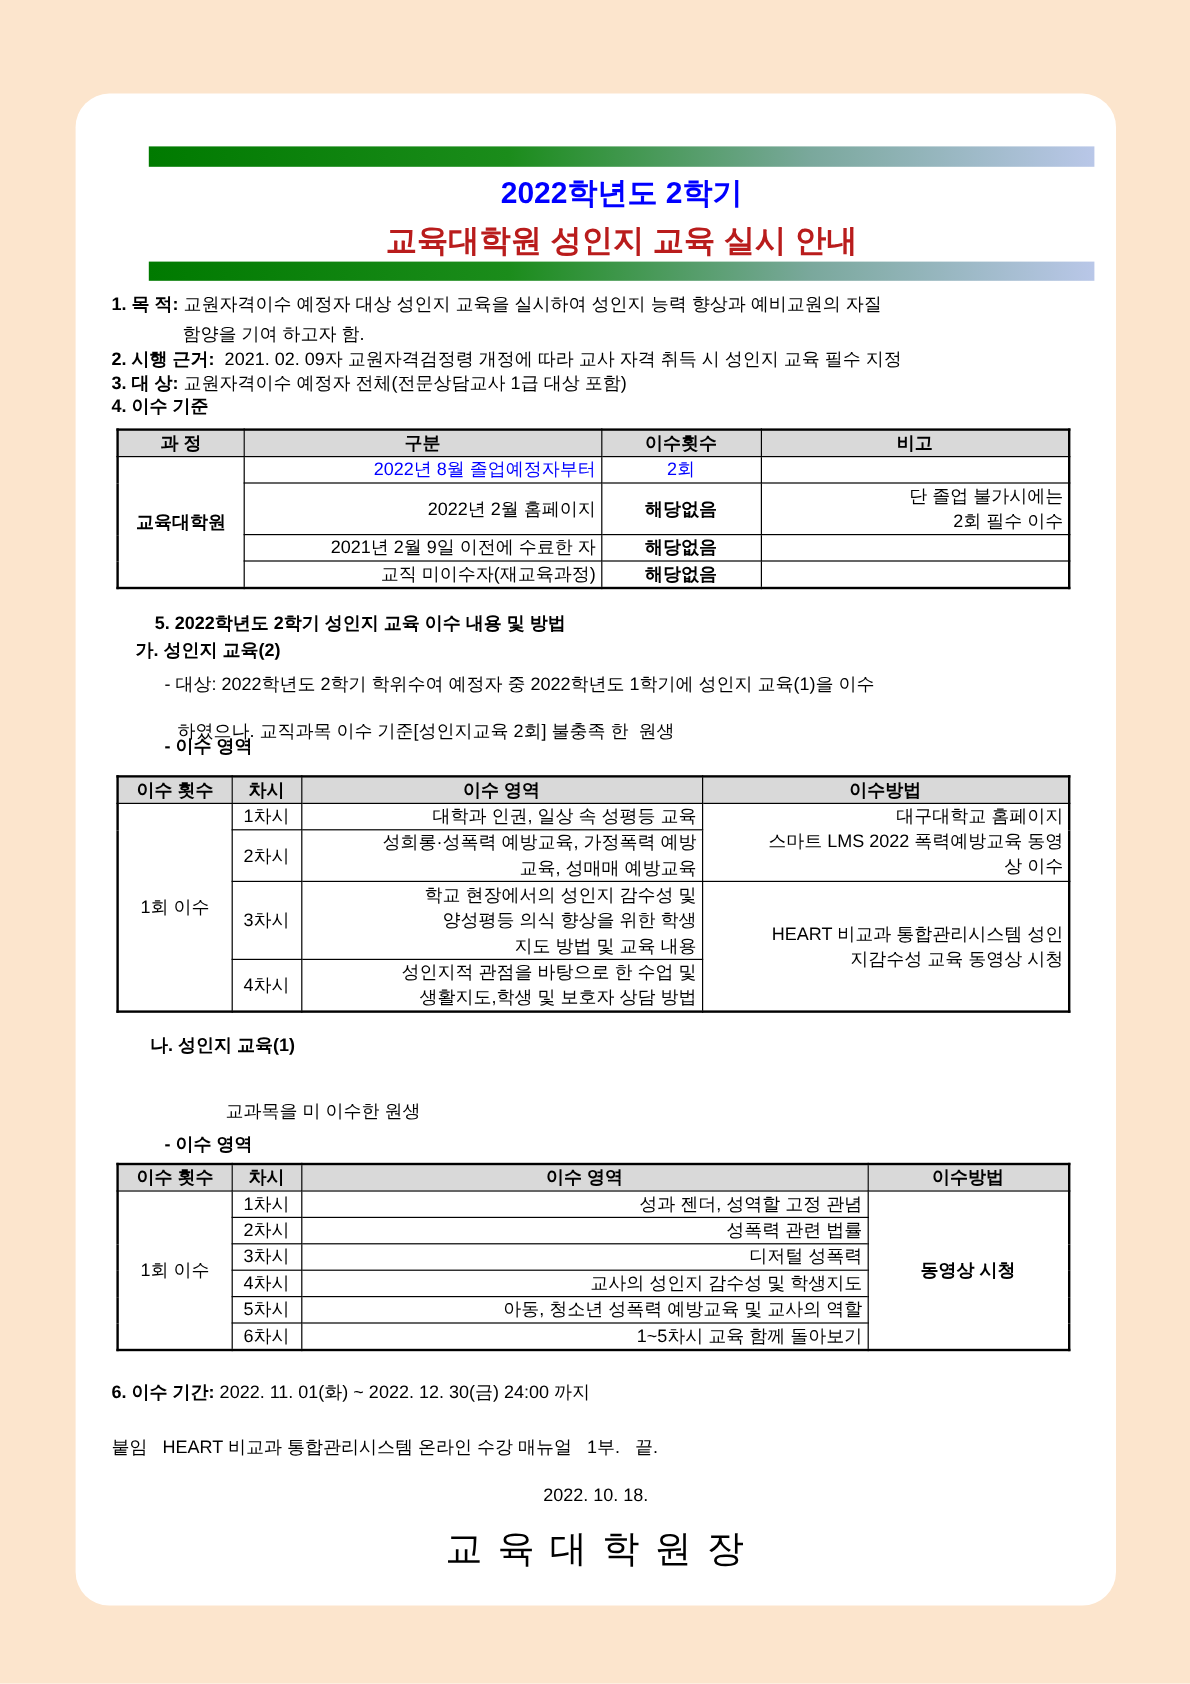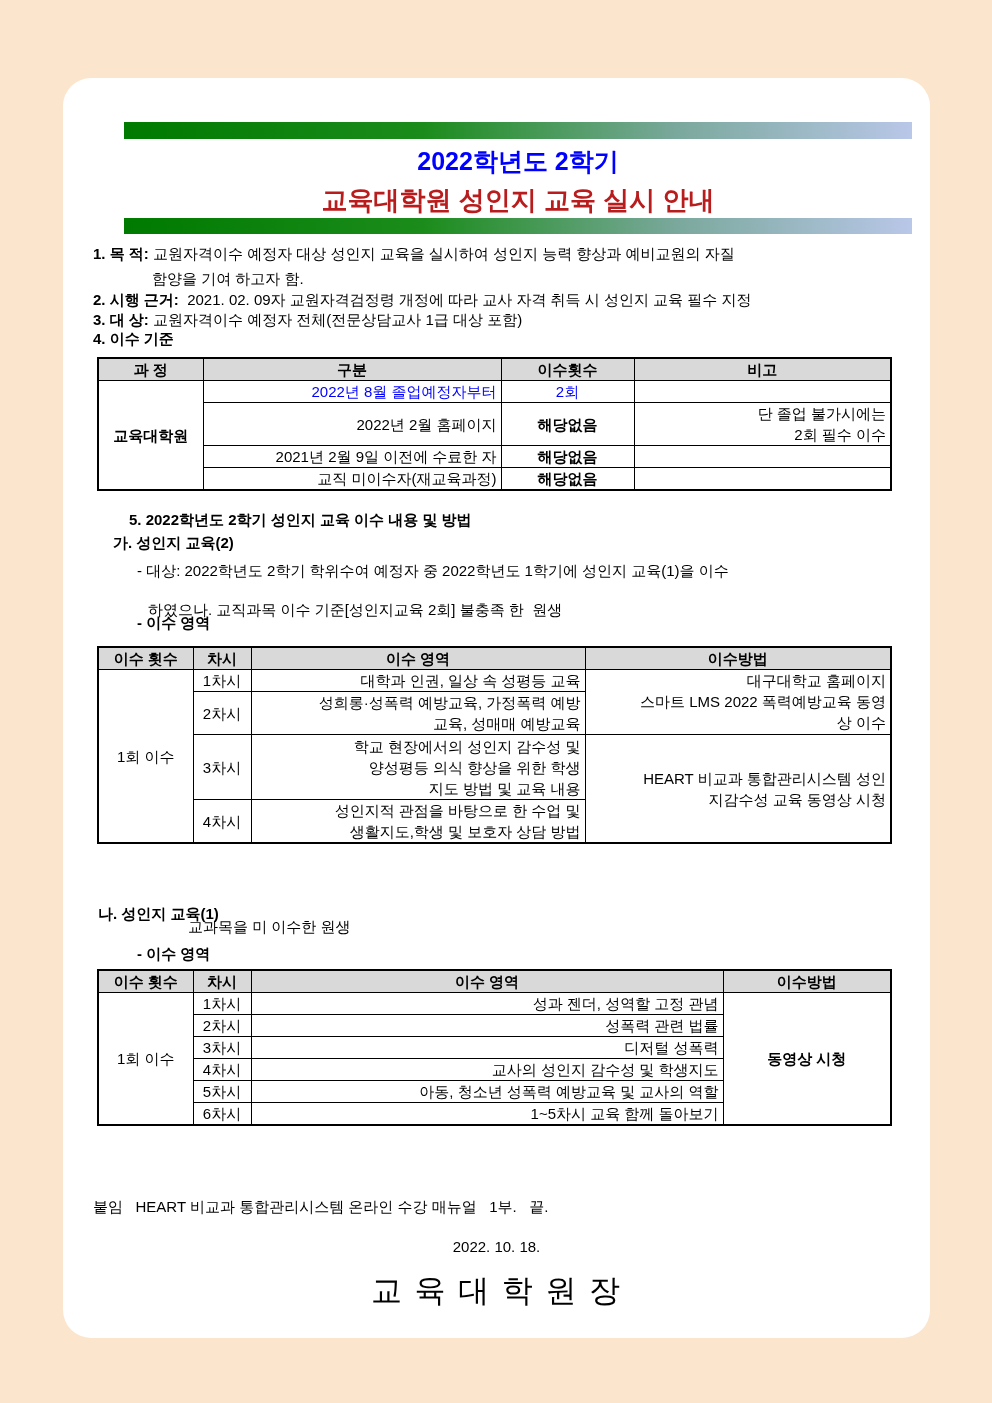--- a/index.html
+++ b/index.html
@@ -142,21 +142,21 @@
 지감수성 교육 동영상 시청</td>
     </tr>
     <tr style="height:43px">
       <td class="c">4차시</td>
       <td class="l pl">성인지적 관점을 바탕으로 한 수업 및
 생활지도,학생 및 보호자 상담 방법</td>
     </tr>
   </tbody>
     </table>
 
-  <div class="line lbl" style="left:35px;top:784px;margin-top:42px;">나. 성인지 교육(1)</div>
+  <div class="line lbl" style="left:62px;top:784px;">나. 성인지 교육(1)</div>
   <div class="line" style="left:125px;top:839px;">교과목을 미 이수한 원생</div>
   <div class="line lbl" style="left:74px;top:866px;">- 이수 영역</div>
 
   <table class="tbl" style="left:34px;top:891px;width:793px;">
     <colgroup>
         <col style="width:95px">
         <col style="width:58px">
         <col style="width:472px">
         <col style="width:168px">
       </colgroup>
@@ -189,17 +189,18 @@
       <td class="c">5차시</td>
       <td class="l">아동, 청소년 성폭력 예방교육 및 교사의 역할</td>
     </tr>
     <tr style="height:21px">
       <td class="c">6차시</td>
       <td class="l">1~5차시 교육 함께 돌아보기</td>
     </tr>
   </tbody>
     </table>
 
+  <div class="line" style="left:30px;top:1073px;"><span class="lbl">6. 이수 기간: </span><span>2022. 11. 01(화) ~ 2022. 12. 30(금) 24:00 까지</span></div>
   <div class="line" style="left:30px;top:1119px;">붙임   HEART 비교과 통합관리시스템 온라인 수강 매뉴얼   1부.   끝.</div>
   <div class="center-line" style="top:1160px;">2022. 10. 18.</div>
   <div class="signature" style="top:1196px;">교 육 대 학 원 장</div>
 
 </div>
 
 </body></html>

